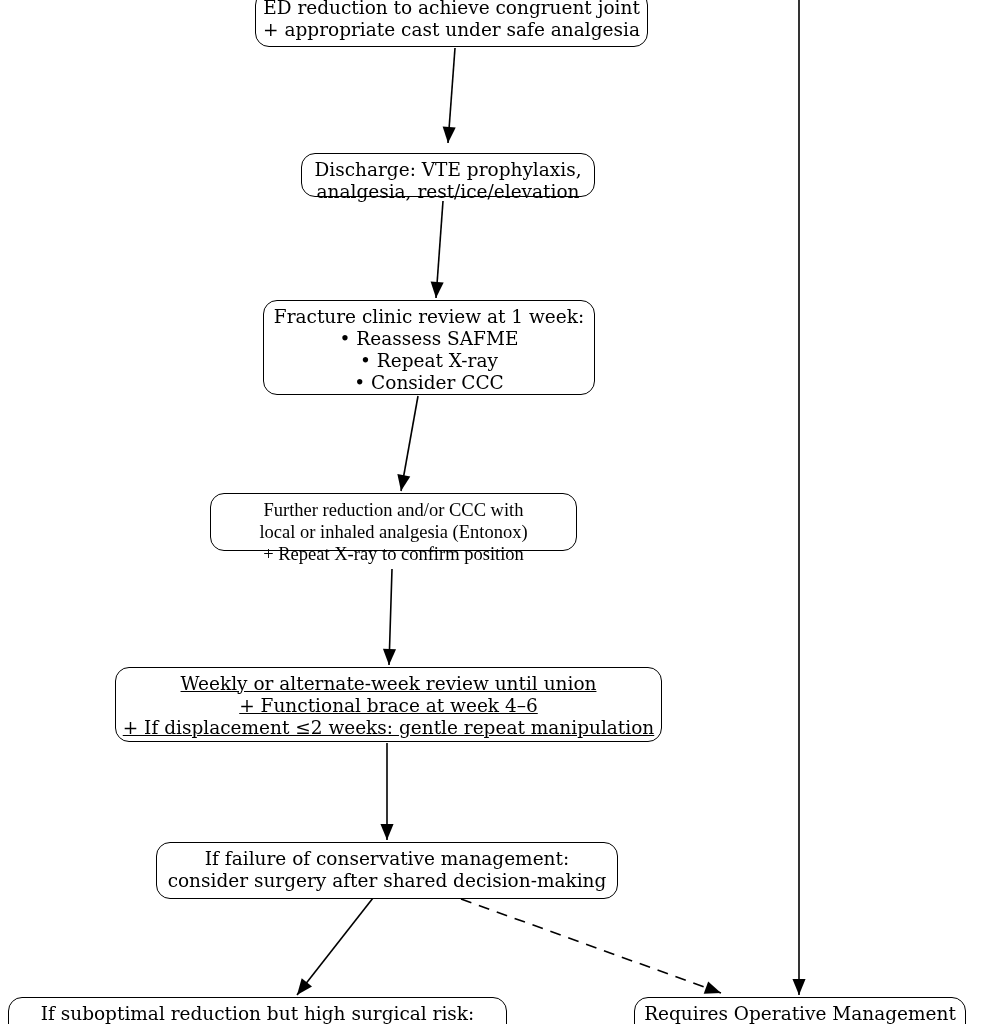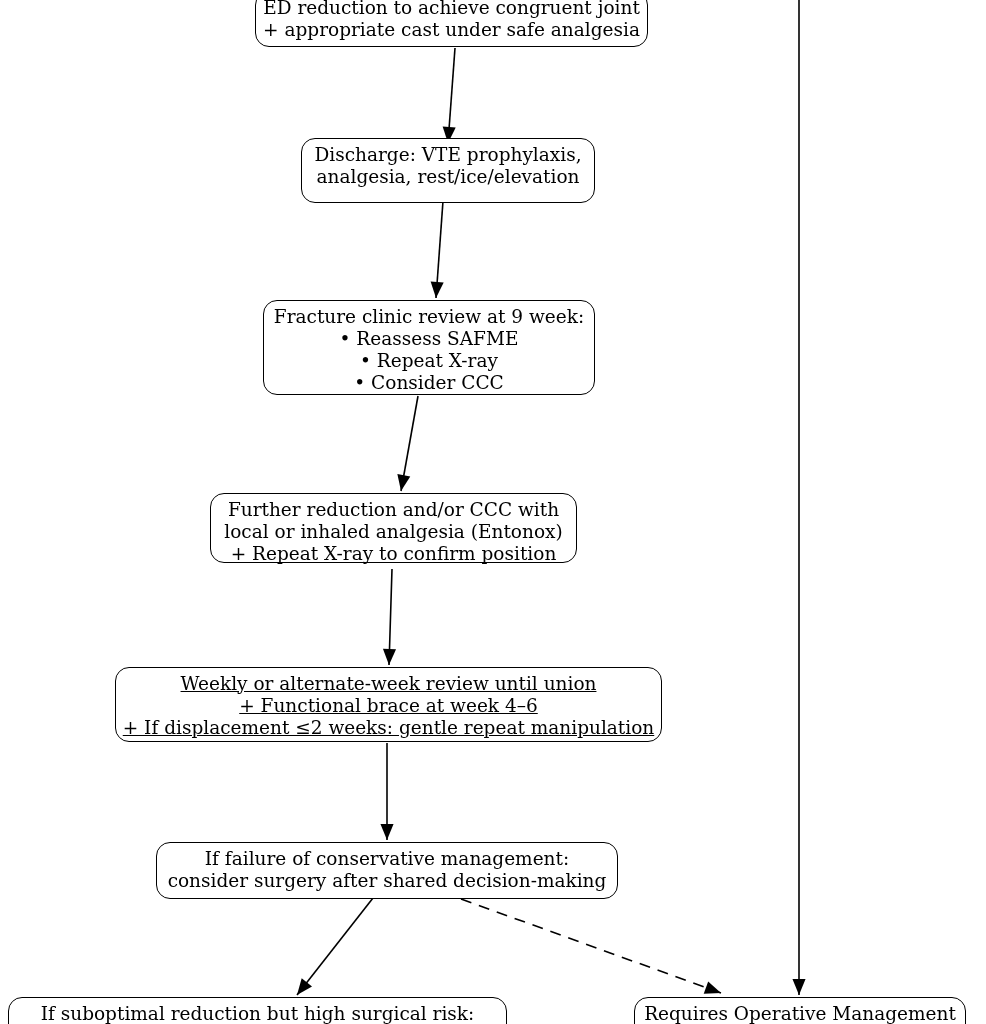--- a/index.html
+++ b/index.html
@@ -51,29 +51,29 @@
     <line x1="392" y1="569" x2="389" y2="665" marker-end="url(#arrow)"></line>
     <line x1="387" y1="743" x2="387" y2="840" marker-end="url(#arrow)"></line>
     <line x1="373" y1="898" x2="297" y2="995" marker-end="url(#arrow)"></line>
     <line class="dashed" x1="461" y1="899" x2="721" y2="993" marker-end="url(#arrow)"></line>
     <line x1="799" y1="0" x2="799" y2="995" marker-end="url(#arrow)"></line>
   </svg>
 
   <div class="node" style="left:255px; top:-9px; width:393px; height:56px;">ED reduction to achieve congruent joint
 + appropriate cast under safe analgesia</div>
 
-  <div class="node" style="left:301px; top:138px; width:294px; height:65px;">Discharge: VTE prophylaxis,
+  <div class="node" style="left:301px; top:153px; width:294px; height:44px;">Discharge: VTE prophylaxis,
 analgesia, rest/ice/elevation</div>
 
-  <div class="node" style="left:263px; top:300px; width:332px; height:95px;">Fracture clinic review at 9 week:
+  <div class="node" style="left:263px; top:300px; width:332px; height:95px;">Fracture clinic review at 1 week:
 • Reassess SAFME
 • Repeat X-ray
 • Consider CCC</div>
 
-  <div class="node" style="left:210px; top:493px; width:367px; height:70px;">Further reduction and/or CCC with
+  <div class="node" style="left:210px; top:493px; width:367px; height:58px;font-family:Liberation Serif, serif;">Further reduction and/or CCC with
 local or inhaled analgesia (Entonox)
 + Repeat X-ray to confirm position</div>
 
   <div class="node" style="left:115px; top:667px; width:547px; height:75px;text-decoration:underline;">Weekly or alternate-week review until union
 + Functional brace at week 4–6
 + If displacement ≤2 weeks: gentle repeat manipulation</div>
 
   <div class="node" style="left:156px; top:842px; width:462px; height:57px;">If failure of conservative management:
 consider surgery after shared decision-making</div>
 

